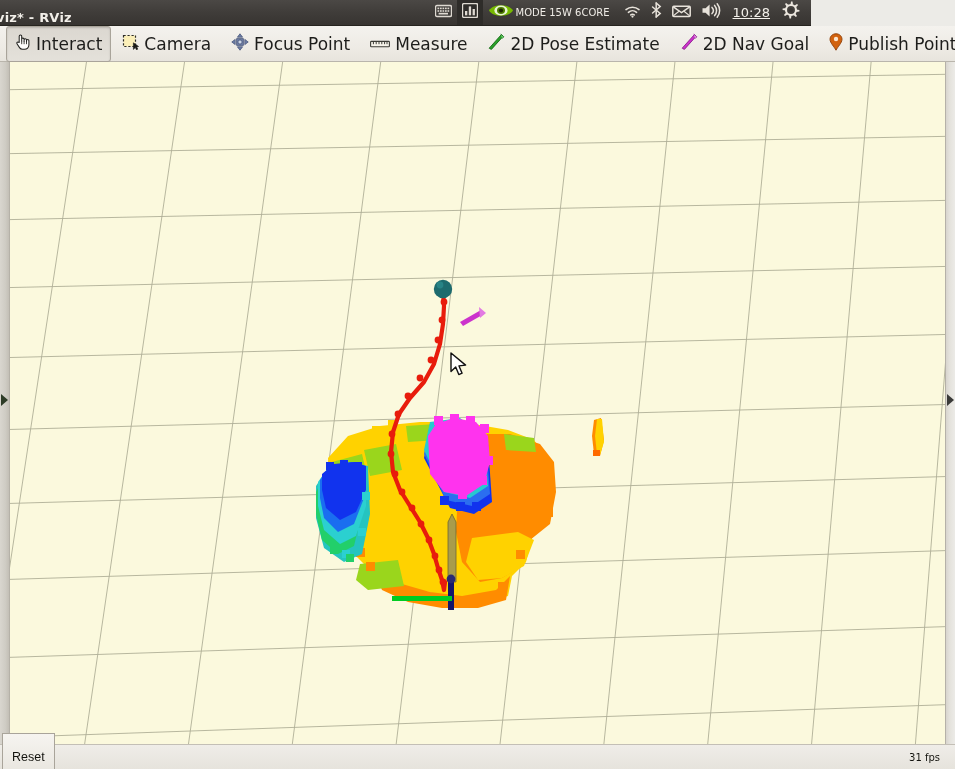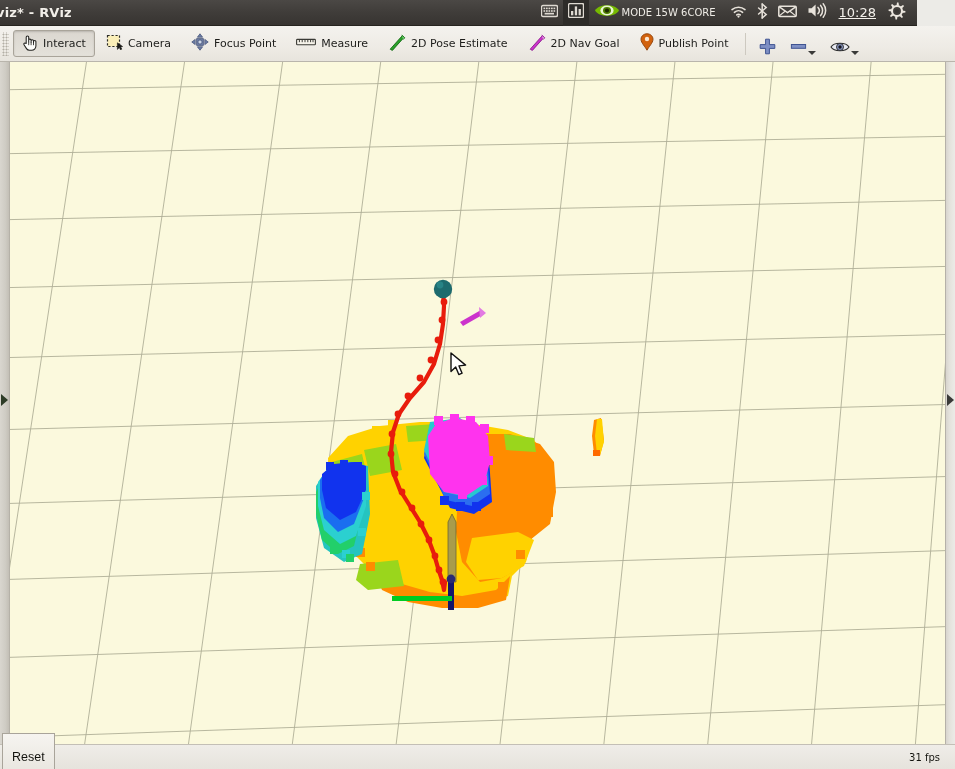--- a/index.html
+++ b/index.html
@@ -6,23 +6,23 @@
   html, body {
     width: 955px; height: 769px;
     font-family: "DejaVu Sans", "Liberation Sans", sans-serif;
     overflow: hidden;
     background: #ecebe7;
   }
   #app { position: relative; width: 955px; height: 769px; }
 
   
   .titlebar {
-    position: absolute; left: 0; top: 0; width: 917px; height: 26px;
+    position: absolute; left: 0; top: 0; width: 811px; height: 26px;
     background: linear-gradient(to bottom, #4b4845 0%, #403d3a 48%, #373431 100%);
-    display: flex; align-items: center;
+    display: flex; align-items: flex-end;
     border-bottom: 1px solid #26241f;
   }
   .win-title {
     color: #f2efe9; font-size: 13px; font-weight: bold;
     padding-left: 0px; margin-left: -4px;
     letter-spacing: .2px; white-space: nowrap;
   }
   .tray { margin-left: auto; display: flex; align-items: center; height: 26px; padding-right: 6px; }
   .tray-item {
     display: flex; align-items: center; justify-content: center;
@@ -40,23 +40,23 @@
     display: flex; align-items: center;
   }
   .grip {
     width: 7px; height: 24px; margin: 0 3px 0 2px;
     background-image: radial-gradient(#b0aca2 0.9px, transparent 1.1px);
     background-size: 3px 3px; background-position: 0 1px;
     opacity: .95;
   }
   .tbtn {
     display: flex; align-items: center; gap: 5px;
-    height: 27px; padding: 0 8px; margin: 16px 1px;
+    height: 36px; padding: 0 8px; margin: 16px 1px;
     border: 1px solid transparent; border-radius: 3px;
-    font-size: 11px; color: #1d1d1b; white-space: nowrap;
+    font-size: 17px; color: #1d1d1b; white-space: nowrap;
     cursor: default;
   }
   .tbtn.pressed {
     background: linear-gradient(to bottom, #dbd7d0, #e4e1da);
     border: 1px solid #a9a49a;
     box-shadow: inset 0 1px 2px rgba(0,0,0,.16);
   }
   .tbsep { width: 1px; height: 22px; background: #cdc9c0; margin: 0 6px; }
   .tsmall {
     display: flex; align-items: flex-end; height: 30px;

